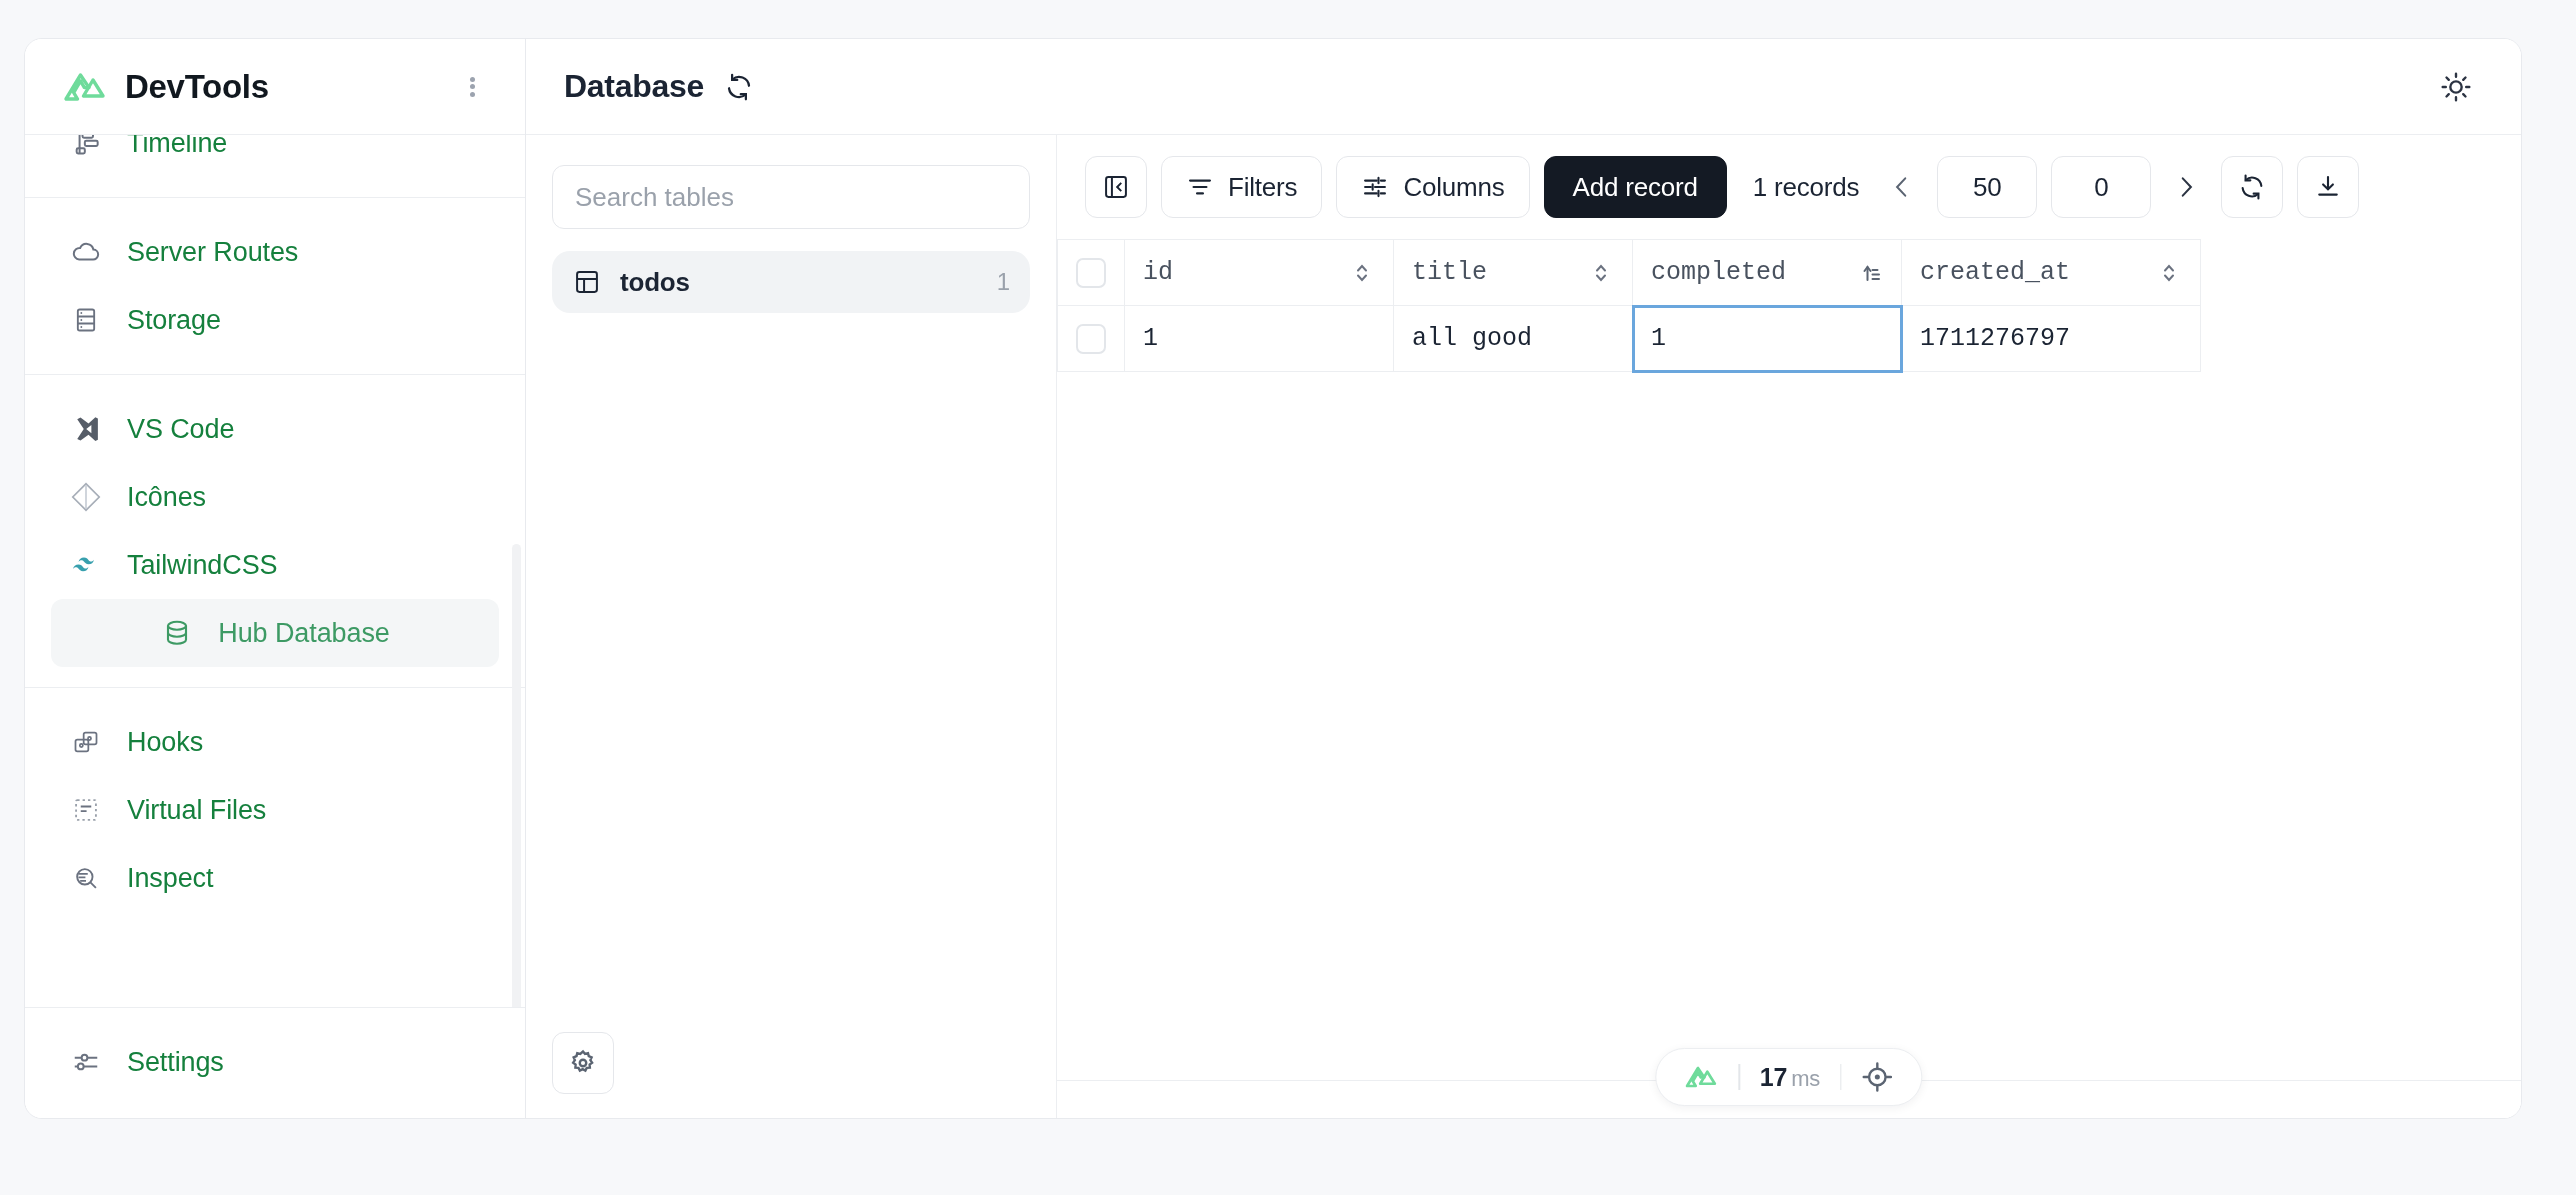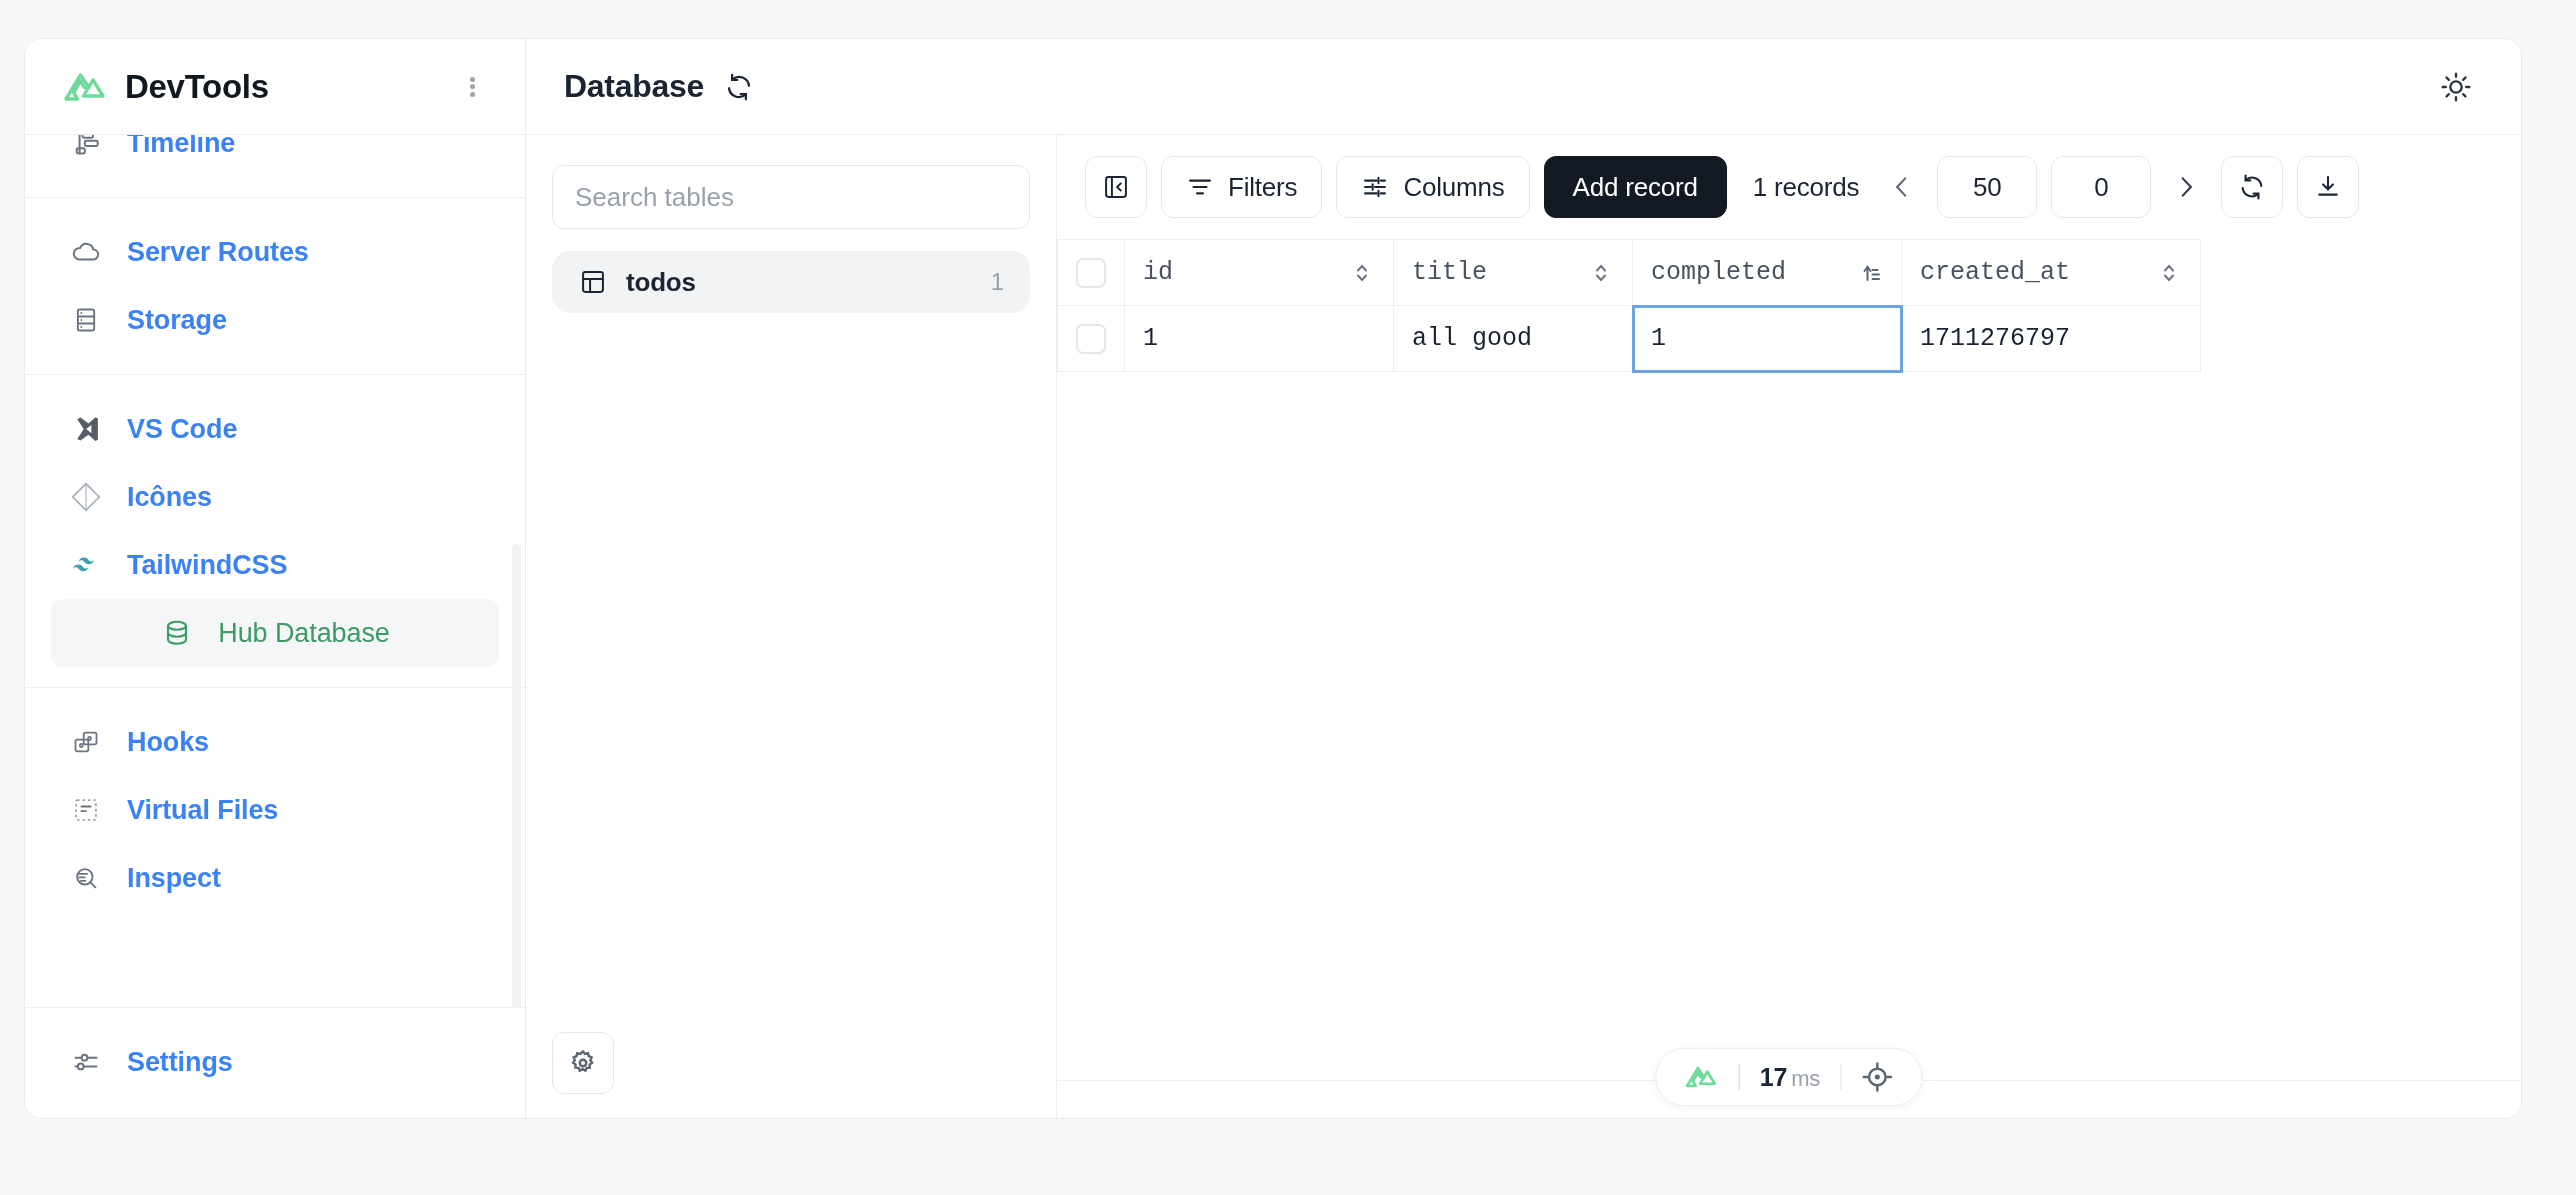--- a/index.html
+++ b/index.html
@@ -79,22 +79,22 @@
     padding: 0 18px;
     border-radius: 12px;
     cursor: pointer;
     color: #6b7280;
   }
   .sb-item.active { background: #f4f6f7; color: #3d9a64; justify-content: center; }
   .sb-item .ic { width: 34px; height: 34px; flex: 0 0 34px; display:flex; align-items:center; justify-content:center; }
   .sb-item .lbl {
     margin-left: 24px;
     font-size: 27px;
-    font-weight: 700;
-    color: #3b82f6;
+    font-weight: 400;
+    color: #15803d;
     letter-spacing: -0.1px;
   }
   .sb-item.active .lbl { color: #3d9a64; font-weight: 400; }
 
   .sb-footer { border-top: 1.5px solid #eceef1; padding: 20px 0 22px; }
 
   .sb-scrollbar {
     position: absolute;
     right: 4px; top: 409px;
     width: 9px; height: 529px;
@@ -142,21 +142,21 @@
     font-family: "Liberation Sans", sans-serif;
     font-size: 26px; color: #374151; background: transparent;
   }
   .search-box input::placeholder { color: #9aa1ab; }
 
   .tbl-list { margin-top: 22px; flex: 1; overflow: hidden; }
   .tbl-item {
     display: flex; align-items: center;
     height: 62px;
     border-radius: 18px;
-    padding: 0 26px;
+    padding: 0 20px;
     cursor: pointer;
   }
   .tbl-item.active { background: #f1f3f5; }
   .tbl-item .ic { width: 30px; height: 30px; flex:0 0 30px; display:flex; align-items:center; justify-content:center; }
   .tbl-item .nm { margin-left: 18px; font-size: 26px; font-weight: 700; color: #1b2433; flex: 1; letter-spacing:-0.2px; }
   .tbl-item .ct { font-size: 24px; color: #9aa1ab; }
 
   .gear-btn {
     width: 62px; height: 62px;
     border: 1.5px solid #e5e7eb;

